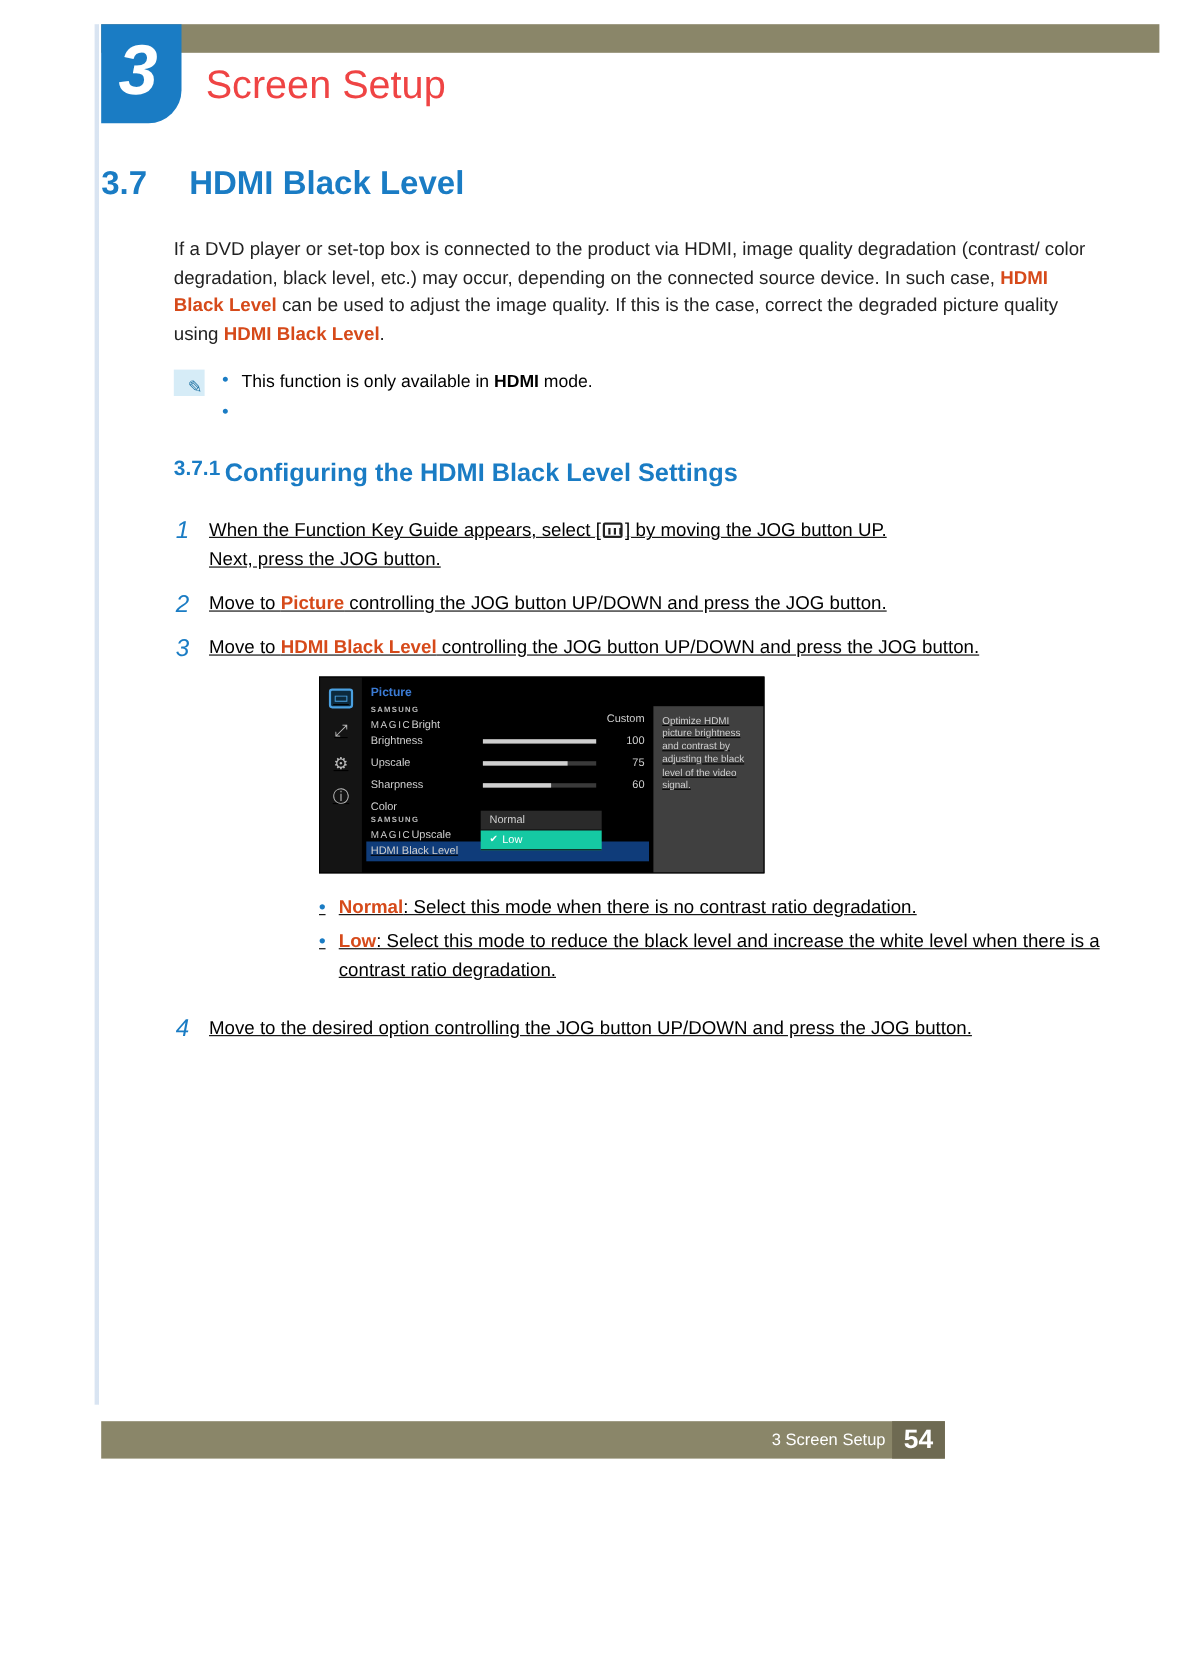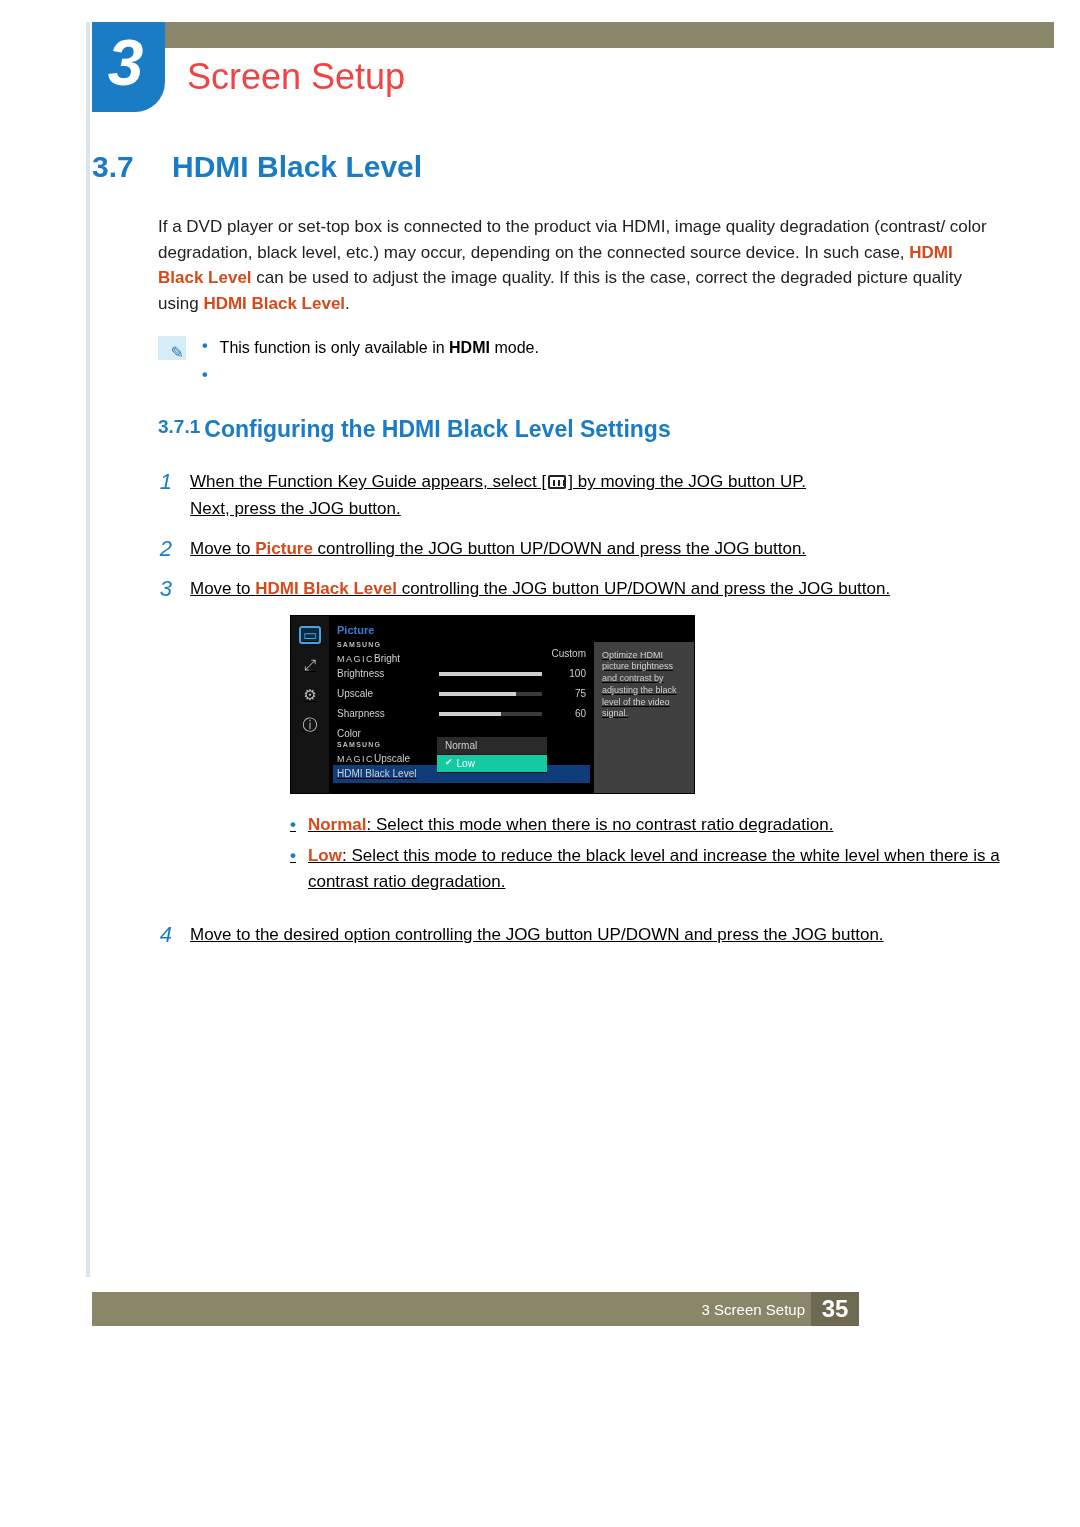--- a/index.html
+++ b/index.html
@@ -308,15 +308,15 @@
     <div class="txt">
       <span class="hl">HDMI Black Level</span><span> may not be compatible with some source devices.</span>
     </div>
   </div>
 
 </div>
 
 <div class="footer">
   <div class="footer-bar">
     <div class="footer-text">3 Screen Setup</div>
-    <div class="footer-page">35</div>
+    <div class="footer-page">54</div>
   </div>
 </div>
 
 </body></html>

